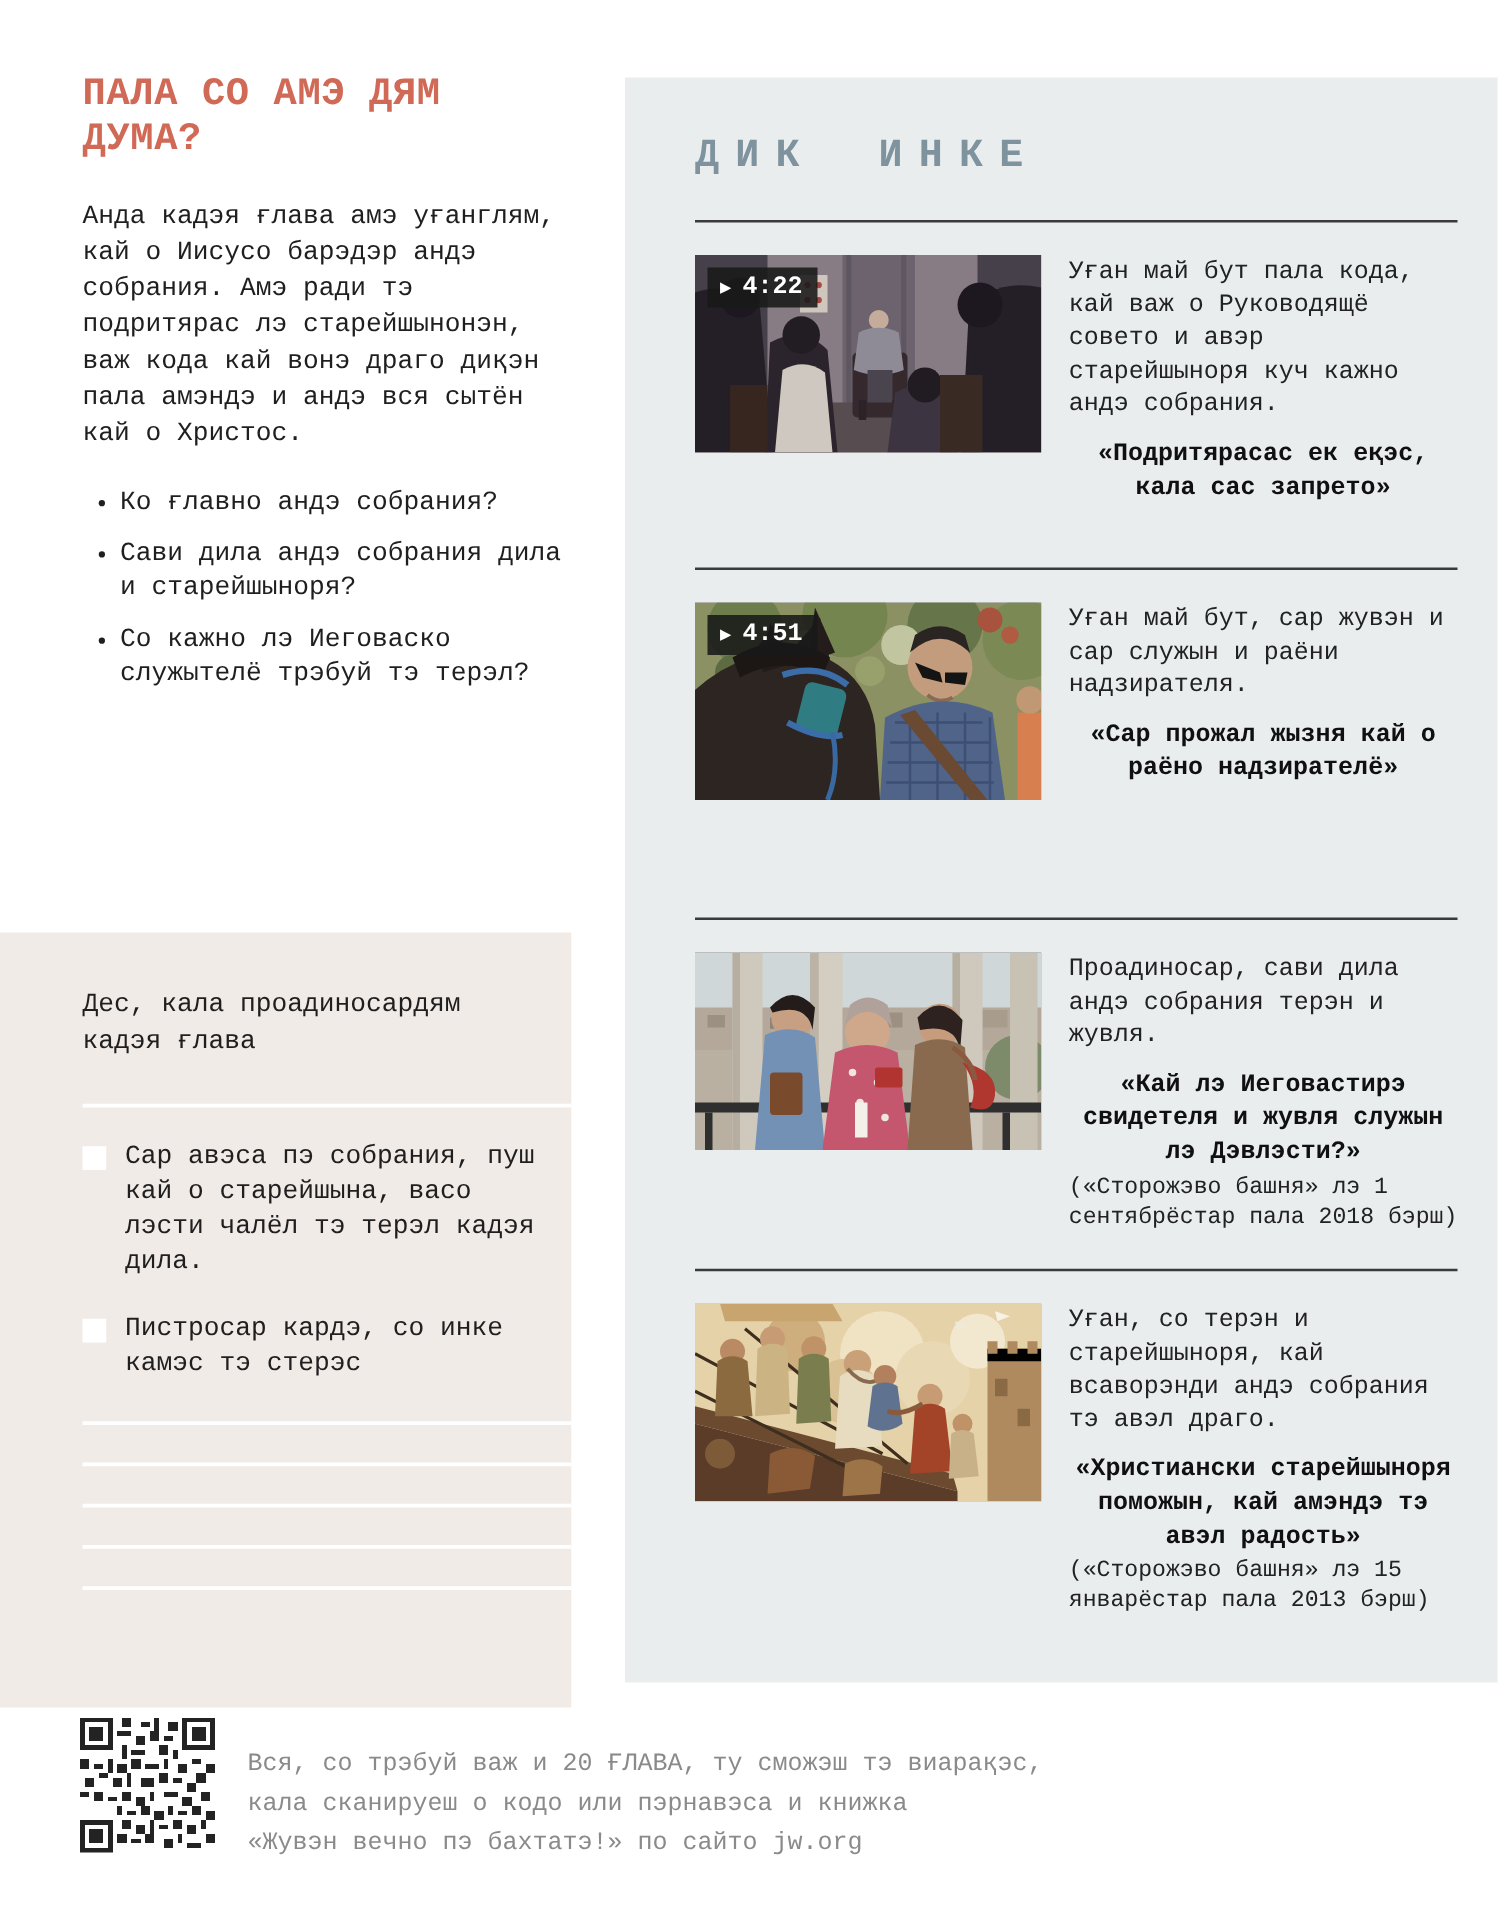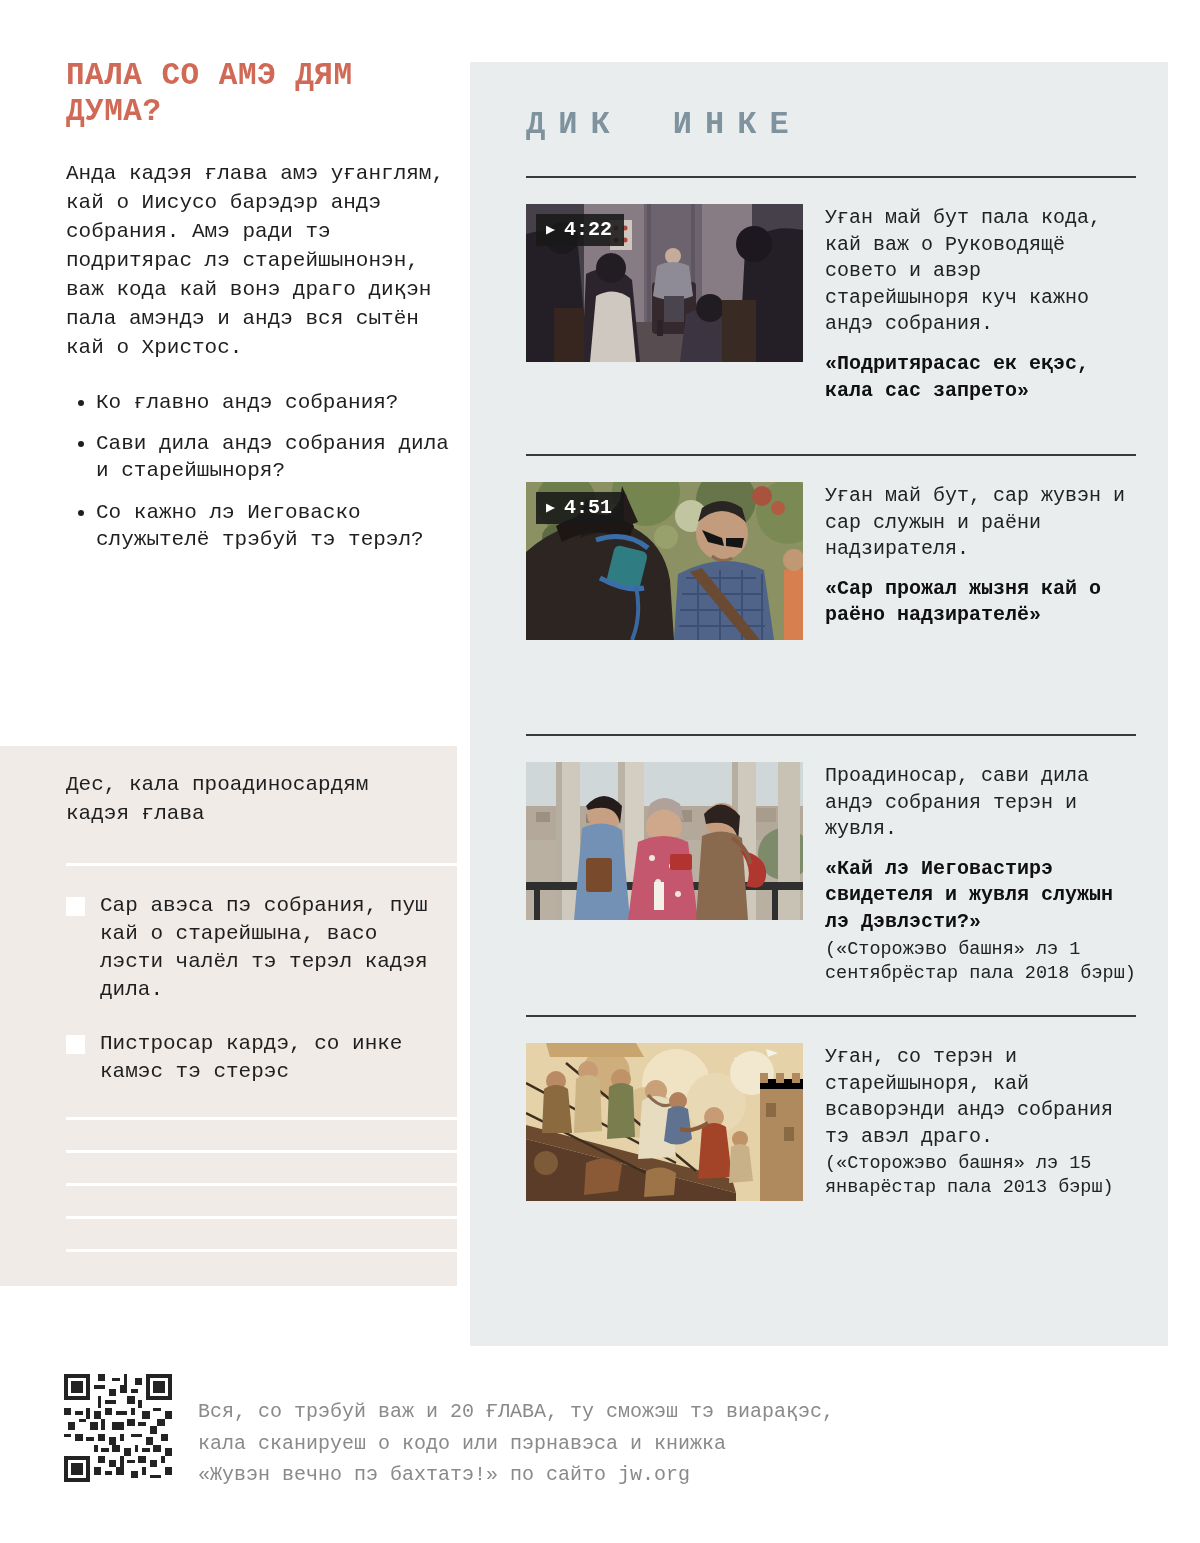--- a/index.html
+++ b/index.html
@@ -10,50 +10,50 @@
   .left-col{position:absolute;left:66px;top:58px;width:396px;}
   .main-title{margin:0;width:310px;font-size:31px;line-height:1.16;font-weight:bold;
               color:#d06a56;letter-spacing:.5px;}
   .intro{margin:30px 0 0;font-size:21px;line-height:1.38;color:#1f1f1f;}
   .slate-h{margin:0;font-size:29px;font-weight:bold;color:#7e939e;}
   .think-h{margin-top:42px;}
   .bullets{margin:26px 0 0;padding-left:30px;}
   .bullets li{font-size:21px;line-height:1.3;margin-bottom:14px;color:#1f1f1f;}
 
   
-  .note-box{position:absolute;left:0;top:746px;width:457px;height:540px;background:#f1ebe8;
-            box-sizing:border-box;padding:24px 14px 0 66px;}
+  .note-box{position:absolute;left:0;top:746px;width:457px;height:620px;background:#f1ebe8;
+            box-sizing:border-box;padding:44px 14px 0 66px;}
   .note-intro{margin:0;font-size:21px;line-height:1.4;color:#1f1f1f;width:310px;}
   .white-rule{height:3px;background:#ffffff;margin:34px -14px 0 0;}
   .note-h{margin:34px 0 0;}
   .task{display:flex;margin-top:26px;}
   .task:first-of-type{margin-top:28px;}
   .cb{flex:none;width:19px;height:19px;background:#ffffff;margin:5px 15px 0 0;}
   .task p{margin:0;font-size:21px;line-height:1.34;color:#1f1f1f;}
   .write-lines{margin-top:14px;}
   .write-line{height:3px;background:#ffffff;margin:30px -14px 0 0;}
 
   
-  .panel{position:absolute;left:470px;top:62px;width:698px;height:1284px;background:#e9edee;
+  .panel{position:absolute;left:500px;top:62px;width:698px;height:1284px;background:#e9edee;
          box-sizing:border-box;padding:40px 32px 0 56px;}
   .panel-title{margin:4px 0 0;font-size:32px;font-weight:bold;color:#7e939e;
                letter-spacing:13px;word-spacing:18px;}
   .row{border-top:2px solid #3a3a3a;box-sizing:border-box;padding-top:26px;display:flex;}
   .row-1{margin-top:33px;height:278px;}
   .row-2{height:280px;}
   .row-3{height:281px;}
   .row-4{height:324px;}
   .thumb{position:relative;flex:none;width:277px;height:158px;overflow:hidden;background:#888;}
   .thumb svg{display:block;}
   .badge{position:absolute;left:10px;top:10px;background:rgba(25,25,25,.88);color:#fff;
          font-size:20px;font-weight:bold;padding:4px 12px 5px 10px;display:flex;align-items:center;}
   .badge .play{font-size:15px;margin-right:9px;}
   .row-text{margin-left:22px;width:311px;padding-top:1px;}
   .row-text .desc{margin:0;font-size:20px;line-height:1.33;color:#222;}
-  .row-text .quote{margin:13px 0 0;font-size:20px;line-height:1.33;font-weight:bold;color:#101010;}
+  .row-text .quote{margin:13px 0 0;font-size:20px;line-height:1.33;font-weight:bold;color:#101010;text-align:center;}
   .row-text .source{margin:2px 0 0;font-size:18.5px;line-height:1.3;color:#222;}
 
   
   .footer{position:absolute;left:64px;top:1374px;display:flex;}
   .qr{flex:none;width:108px;height:108px;}
   .footer-text{margin-left:26px;padding-top:22px;}
   .footer-text p{margin:0;font-size:20px;line-height:1.58;color:#8a8a8a;}
 </style>
 </head>
 <body>
@@ -271,20 +271,21 @@
           <path d="M182 80 q-16 10 -28 6" stroke="#8a5a3a" stroke-width="4" fill="none"></path>
           <circle cx="214" cy="96" r="8" fill="#bf9268"></circle>
             <path d="M205 104 q9 -6 18 0 l4 34 -24 2z" fill="#c8b089"></path>
           <path d="M60 120 q20 -10 36 2 l-4 26 -34 4z" fill="#8a5a36"></path>
           <path d="M120 128 q16 -8 30 2 l-2 22 -30 2z" fill="#9c7448"></path>
           <circle cx="20" cy="120" r="12" fill="#7d5a38"></circle>
         </svg>
       </div>
       <div class="row-text">
         <p class="desc">Уған, со терэн и старейшыноря, кай всаворэнди андэ собрания тэ авэл драго.</p>
+        <p class="quote">«Христиански старейшыноря поможын, кай амэндэ тэ авэл радость»</p>
         <p class="source">(«Сторожэво башня» лэ 15 янва­рёстар пала 2013 бэрш)</p>
       </div>
     </div>
   </div>
 
   <div class="footer">
     <svg class="qr" viewBox="0 0 29 29" shape-rendering="crispEdges">
       <rect width="29" height="29" fill="#ffffff"></rect>
       <g fill="#232323">
         <rect x="0" y="0" width="7" height="7"></rect>

